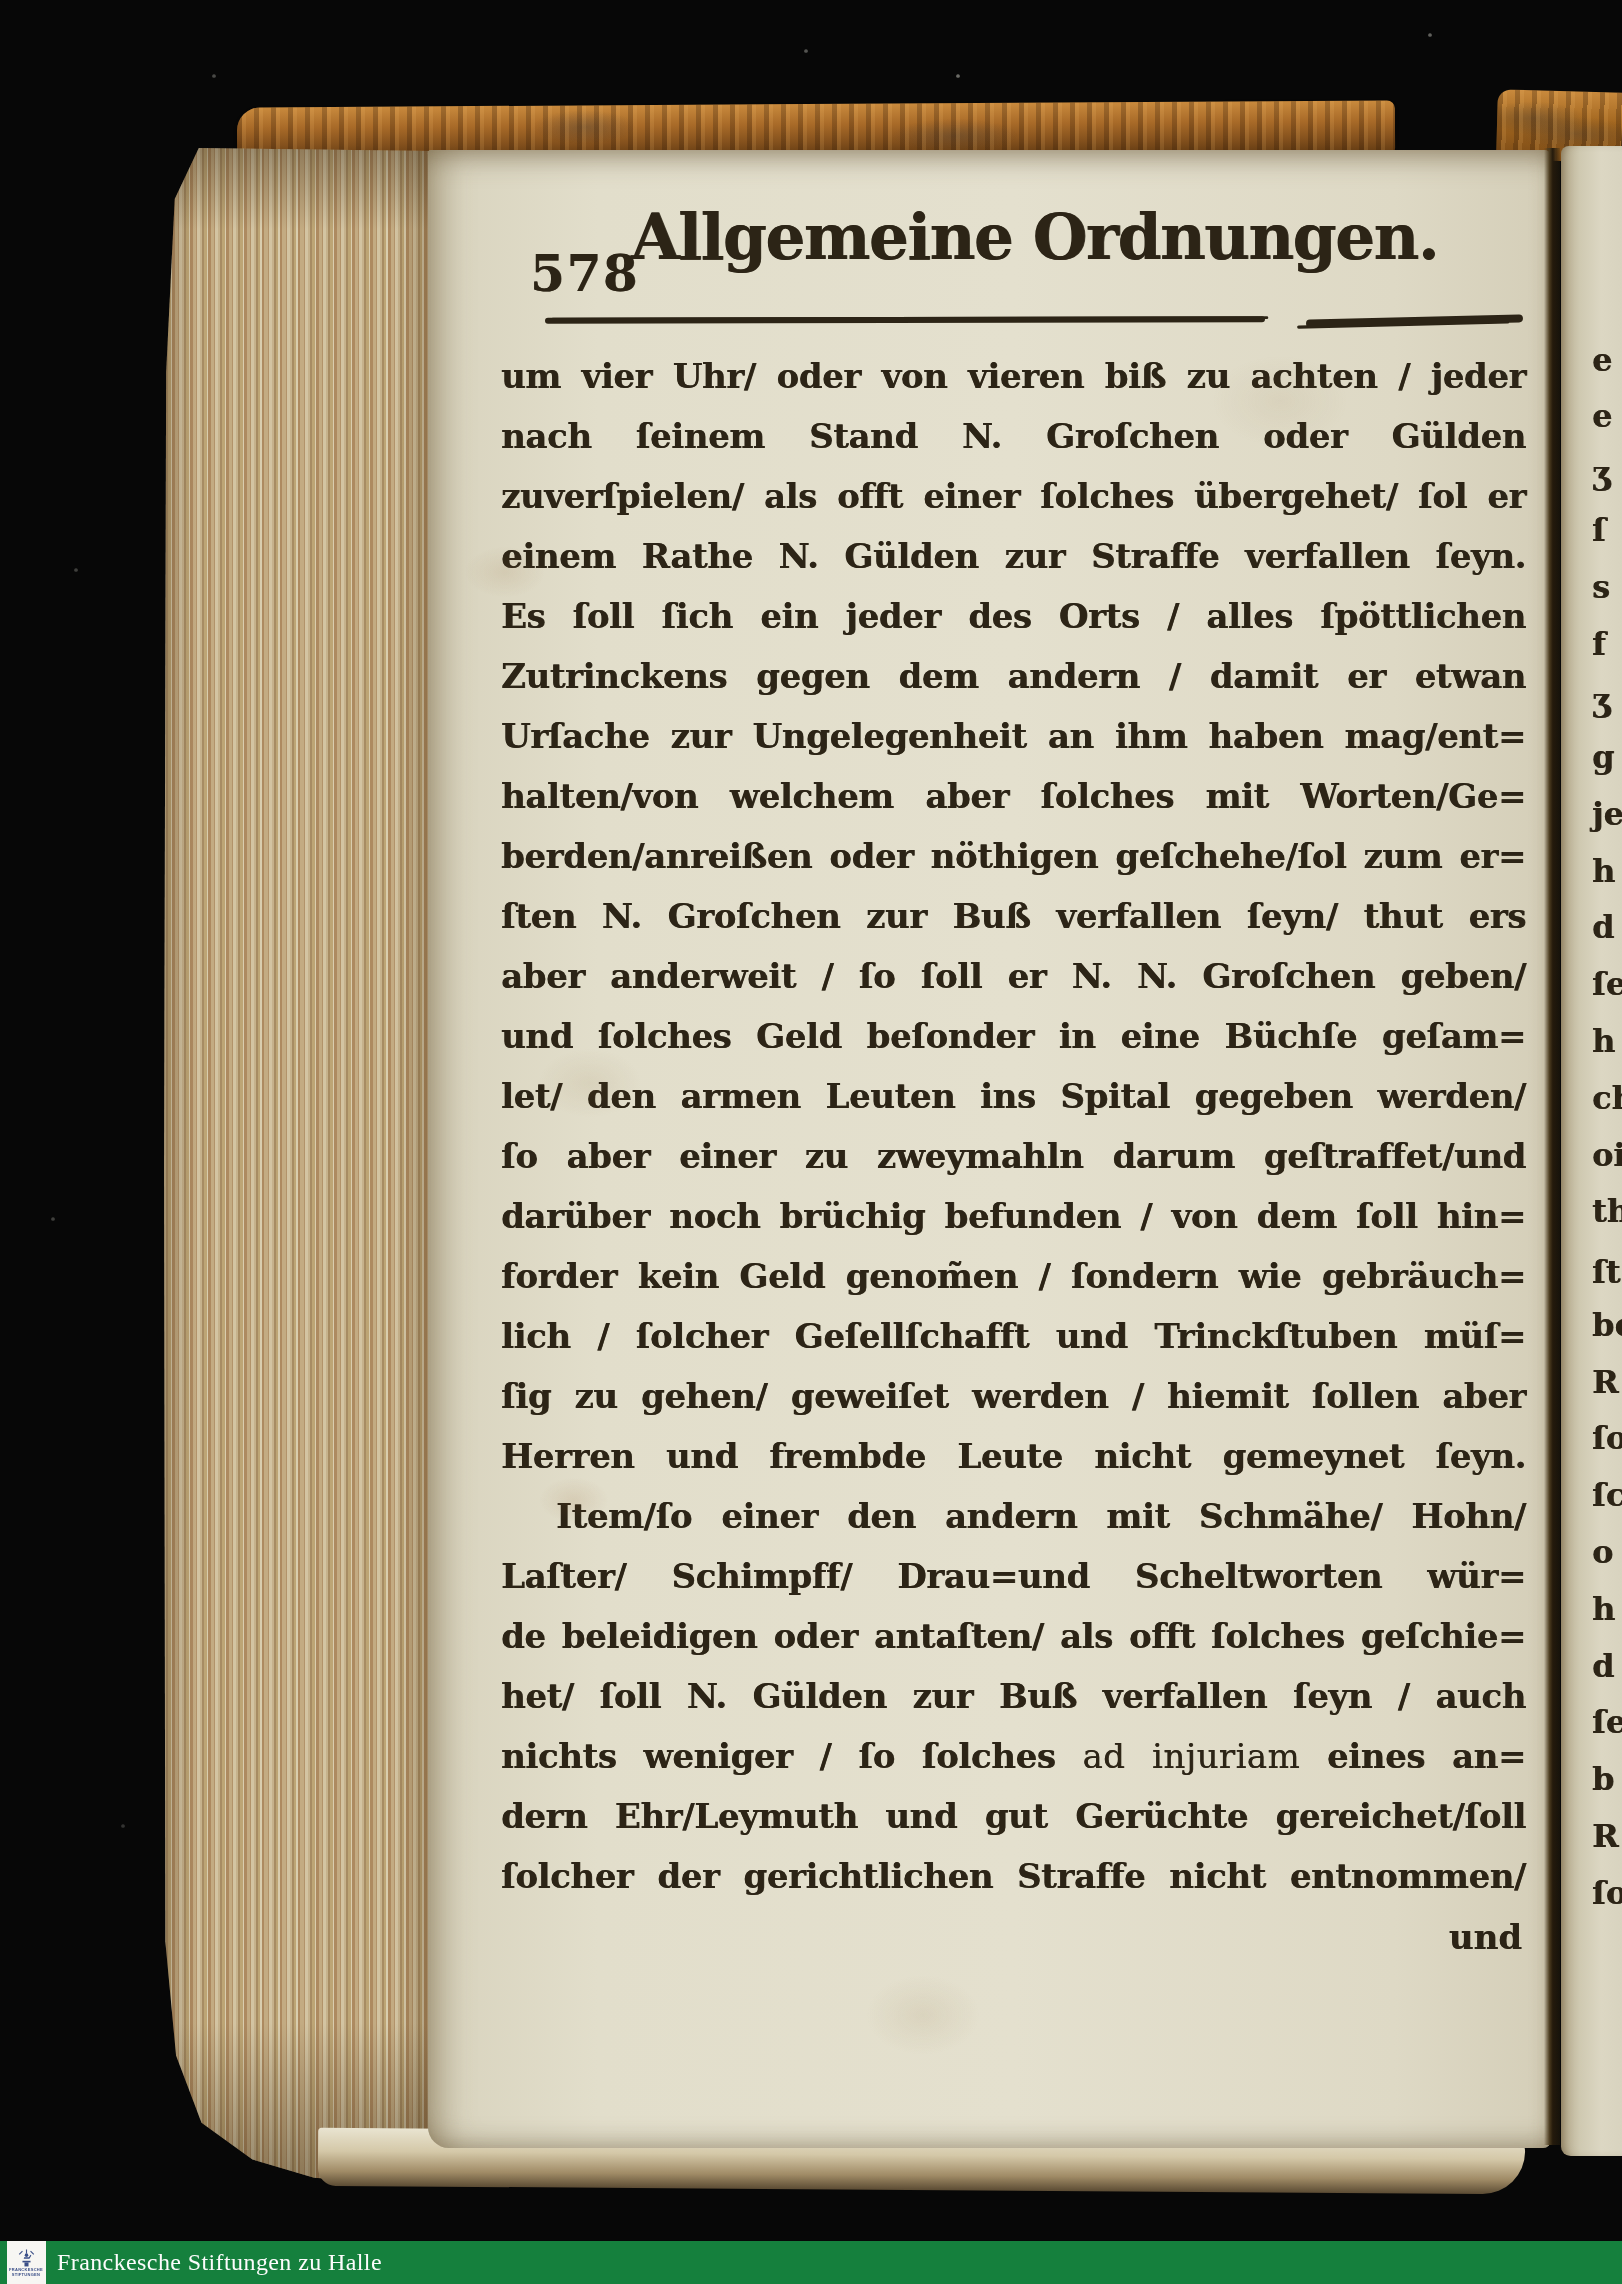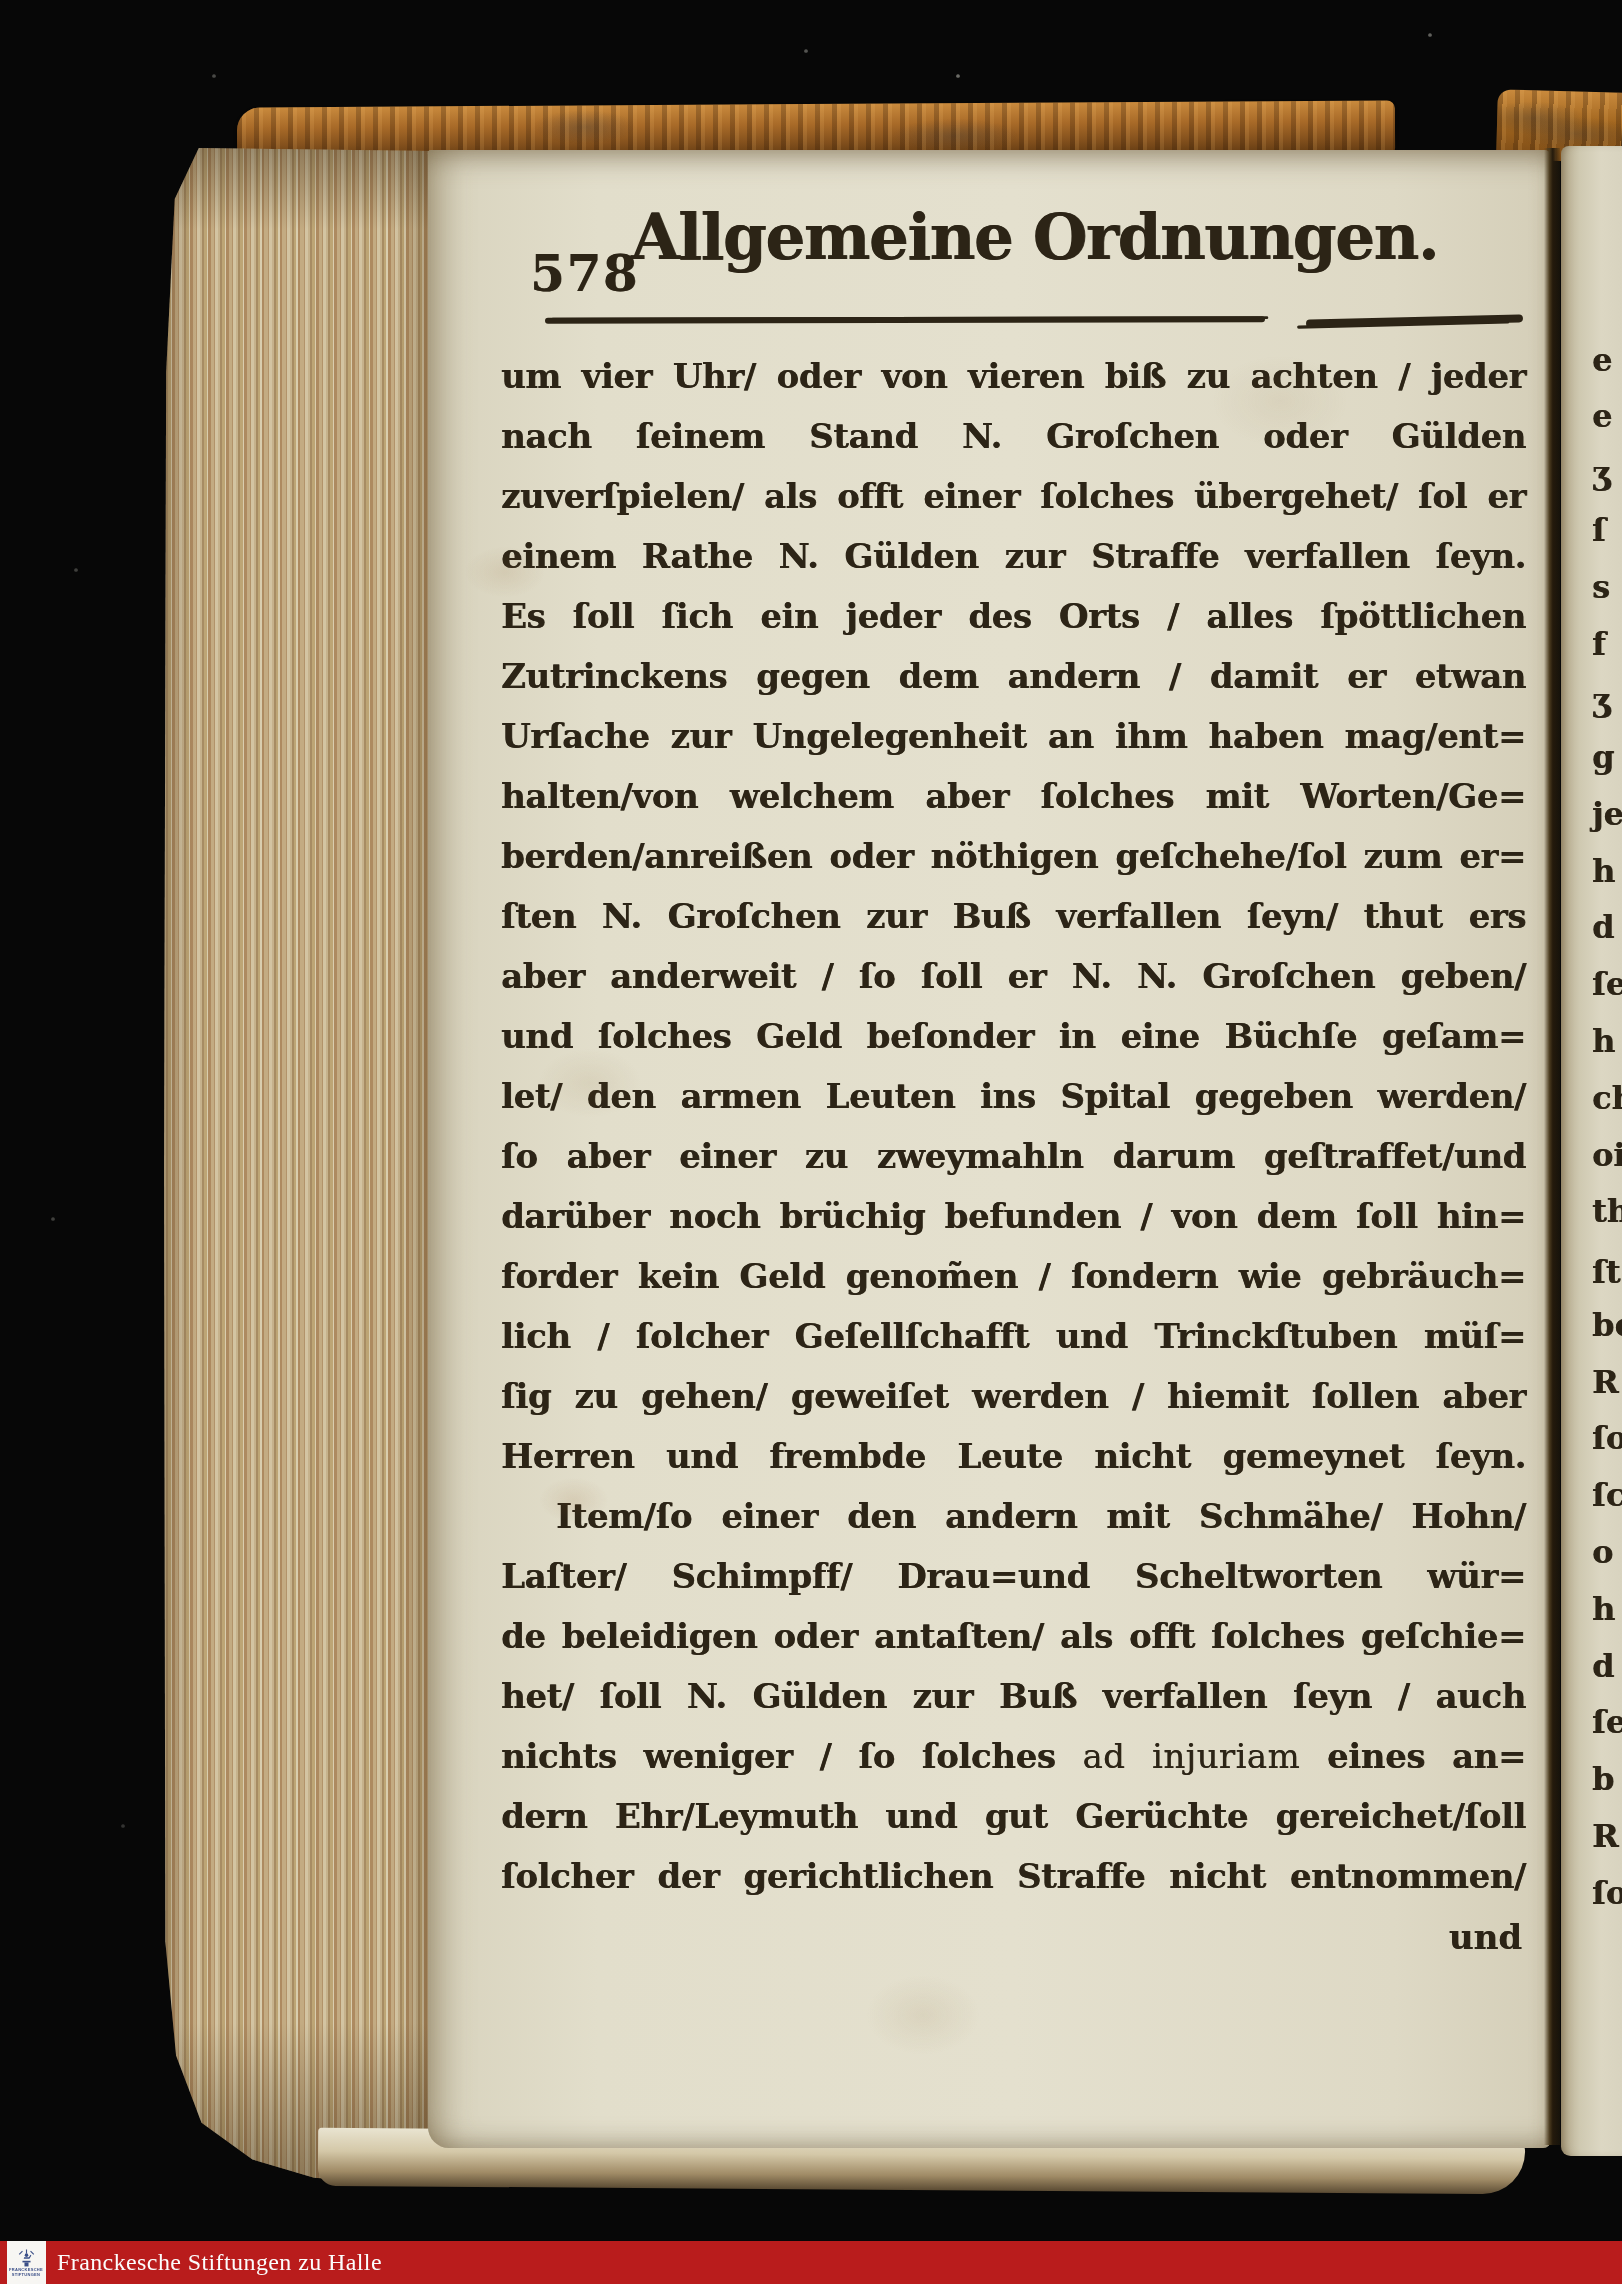--- a/index.html
+++ b/index.html
@@ -131,21 +131,21 @@
   }
   .fragment{
     position:absolute;left:31px;
     font-size:32px;font-weight:700;color:#2c2416;white-space:nowrap;
     text-shadow:0.4px 0.2px 0 rgba(44,36,22,.8);
   }
 
   
   .watermark-band{
     position:absolute;left:0;top:2241px;width:1622px;height:43px;
-    background:#b91c1c;
+    background:#15803d;
   }
   .wm-box{
     position:absolute;left:6.5px;top:0;width:39px;height:43px;background:#f7f6f3;
     display:flex;flex-direction:column;align-items:center;justify-content:center;gap:0.8px;
   }
   .wm-logo{display:block;}
   .wm-logo-line{
     font-family:"Liberation Sans",sans-serif;font-size:4px;line-height:4.5px;
     letter-spacing:0.3px;color:#3b4f88;font-weight:700;white-space:nowrap;
   }

